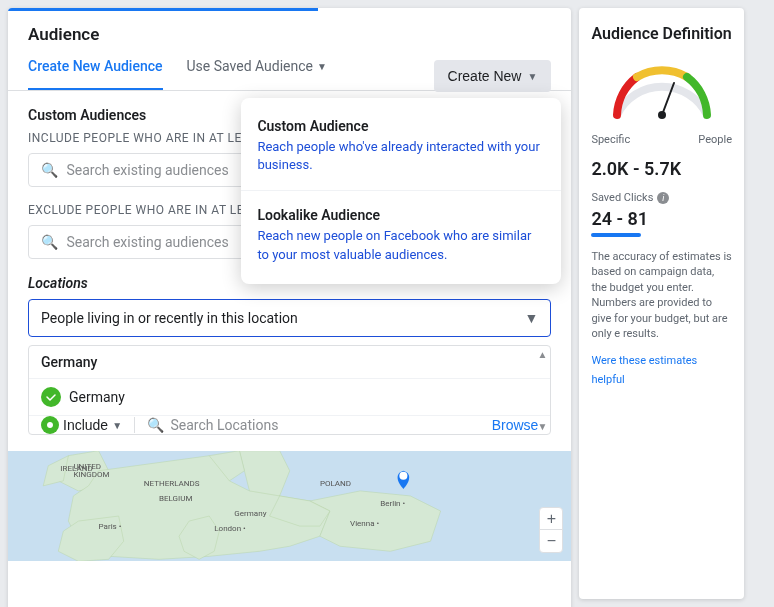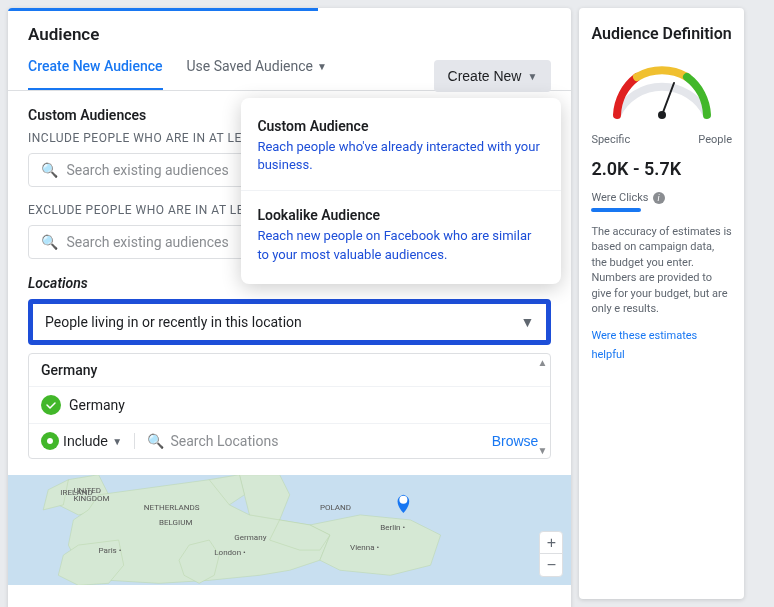--- a/index.html
+++ b/index.html
@@ -140,21 +140,21 @@
       font-weight: 600;
       color: #1c1e21;
       margin-bottom: 8px;
       font-style: italic;
     }
 
     .location-select {
       display: flex;
       align-items: center;
       justify-content: space-between;
-      border: 5px solid #1d4ed8;
+      border: 1px solid #1d4ed8;
       border-radius: 4px;
       padding: 10px 12px;
       background: #fff;
       font-size: 14px;
       color: #1c1e21;
       cursor: pointer;
       margin-bottom: 8px;
     }
     .location-select-arrow {
       color: #606770;
@@ -206,21 +206,21 @@
       flex-shrink: 0;
     }
     .location-name {
       font-size: 14px;
       color: #1c1e21;
     }
 
     .location-bottom-bar {
       display: flex;
       align-items: center;
-      padding: 8px 12px;
+      padding: 0 12px;
       border-top: 1px solid #f0f2f5;
       gap: 8px;
     }
 
     .include-btn {
       display: flex;
       align-items: center;
       gap: 4px;
       background: transparent;
       border: none;
@@ -642,22 +642,23 @@
     </div>
 
     <div class="gauge-labels">
       <span>Specific</span>
       <span>People</span>
     </div>
 
     <div class="audience-size-value">2.0K - 5.7K</div>
 
     <div class="metric-label">
-      <span>Were Clicks</span>
+      <span>Saved Clicks</span>
       <span class="info-icon">i</span>
     </div>
+    <div class="metric-value">24 - 81</div>
     <div class="metric-bar"></div>
 
     <div class="accuracy-text">The accuracy of estimates is based on campaign data, the budget you enter. Numbers are provided to give for your budget, but are only e results.</div>
 
     <a class="helpful-link">Were these estimates helpful</a>
   </div>
 </div>
 
 </body></html>

